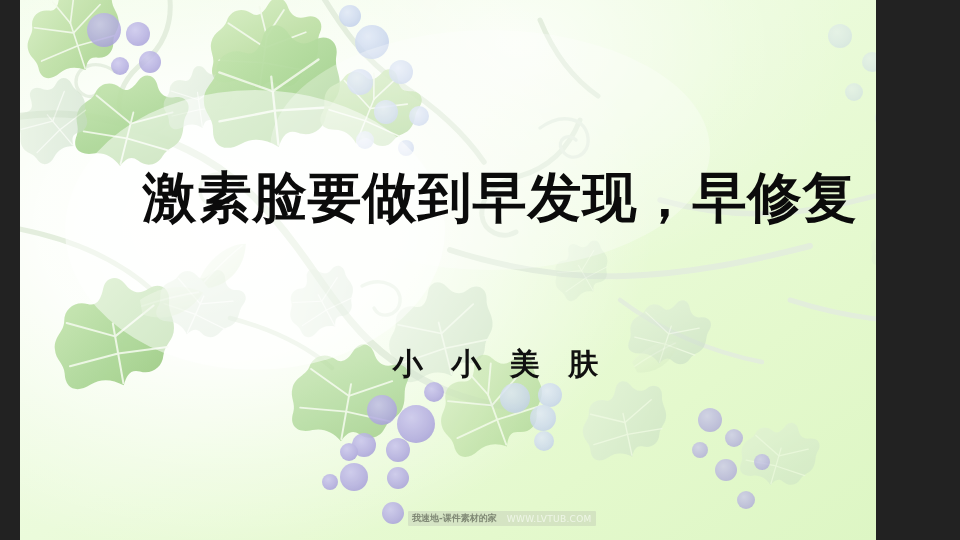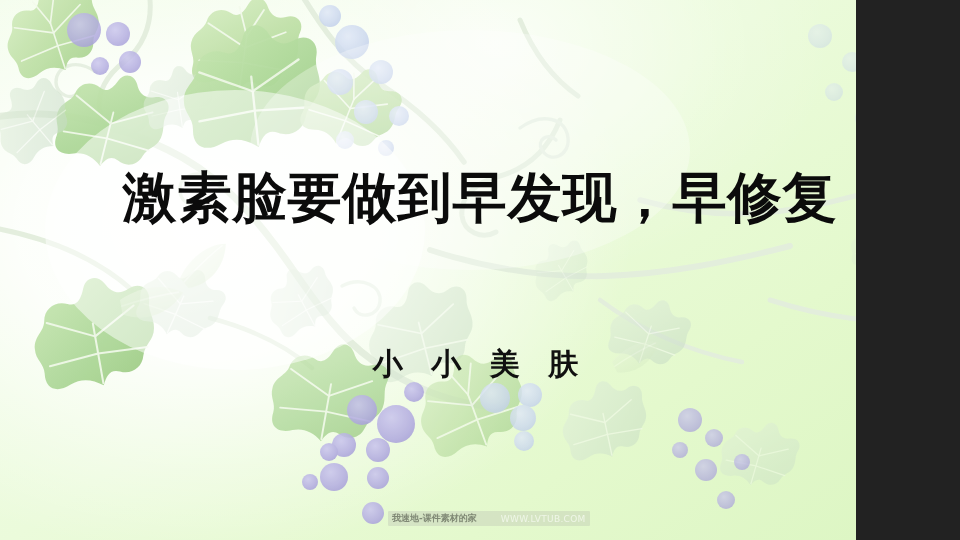--- a/index.html
+++ b/index.html
@@ -11,20 +11,21 @@
     position: relative;
     width: 856px;
     height: 540px;
     overflow: hidden;
     font-family: "DejaVu Sans", "Liberation Sans", sans-serif;
     
     background:
       radial-gradient(ellipse 560px 420px at 23% 42%, rgba(255,255,255,0.97) 0%, rgba(255,255,255,0.85) 32%, rgba(255,255,255,0.35) 58%, rgba(255,255,255,0) 78%),
       radial-gradient(ellipse 420px 300px at 58% 8%, rgba(255,255,255,0.75) 0%, rgba(255,255,255,0.15) 55%, rgba(255,255,255,0) 80%),
       linear-gradient(145deg, #f2fde9 0%, #effce3 22%, #ebfbdb 48%, #e4f9cd 76%, #ddf6c4 100%);
+    margin-left: 20px;
   }
 
   
   #art {
     position: absolute;
     inset: 0;
     width: 960px;
     height: 540px;
     pointer-events: none;
   }
@@ -64,21 +65,21 @@
   }
 
   
   #watermark {
     position: absolute;
     left: 388px;
     top: 511px;
     height: 15px;
     display: flex;
     align-items: center;
-    gap: 24px;
+    gap: 10px;
     padding: 0 4px;
     background: rgba(176,180,170,0.38);
     border-radius: 1px;
     opacity: 0.75;
     filter: blur(0.35px);
   }
   #watermark .wm-cn {
     font-size: 9px;
     font-weight: bold;
     color: #5e6357;

